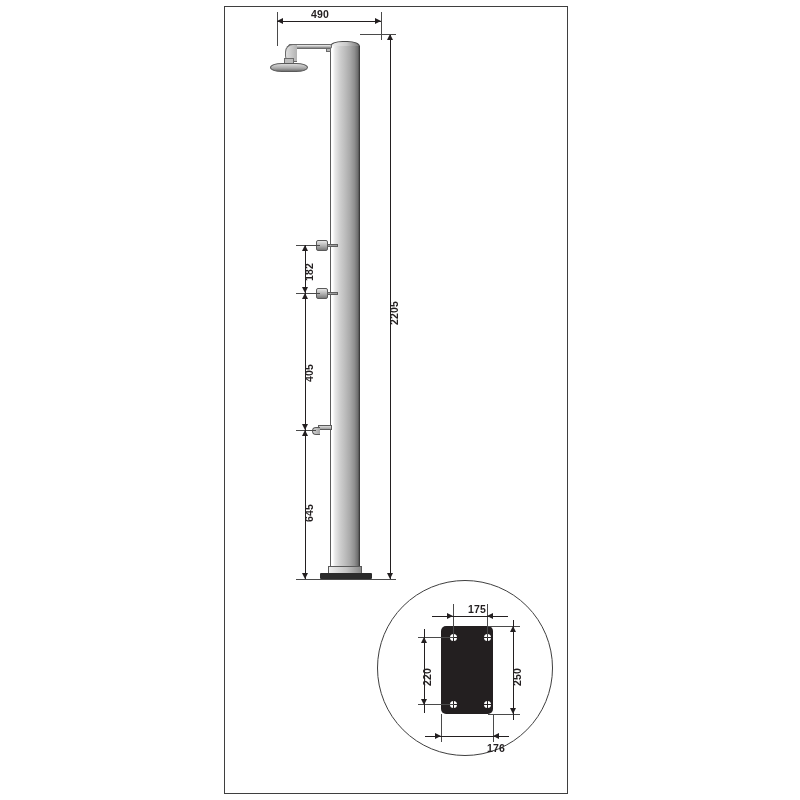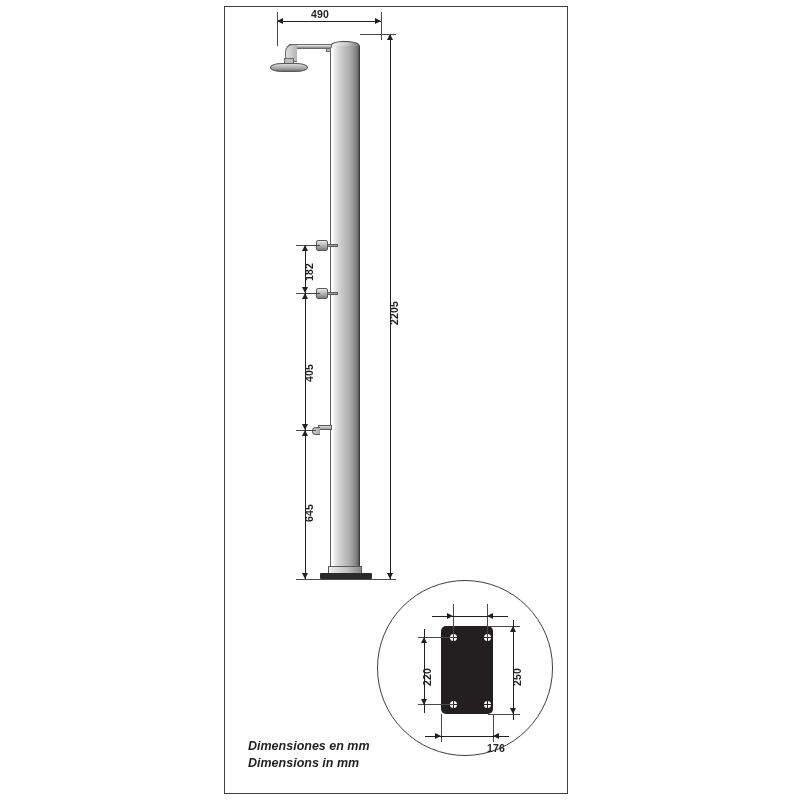--- a/index.html
+++ b/index.html
@@ -373,21 +373,21 @@
   <div class="plate-hole" style="left:450px; top:634px;"></div>
   <div class="plate-hole" style="left:484px; top:634px;"></div>
   <div class="plate-hole" style="left:450px; top:701px;"></div>
   <div class="plate-hole" style="left:484px; top:701px;"></div>
 
   <div class="vline thin-v" style="left:453px; top:604px; height:34px;"></div>
   <div class="vline thin-v" style="left:487px; top:604px; height:34px;"></div>
   <div class="hline" style="left:432px; top:616px; width:76px;"></div>
   <div class="arrow right" style="left:447px; top:613px;"></div>
   <div class="arrow left" style="left:487px; top:613px;"></div>
-  <div class="dim" style="left:468px; top:603px;margin-top:36px;">175</div>
+  <div class="dim" style="left:468px; top:603px;">175</div>
 
   <div class="vline thin-v" style="left:441px; top:714px; height:28px;"></div>
   <div class="vline thin-v" style="left:493px; top:714px; height:28px;"></div>
   <div class="hline" style="left:425px; top:736px; width:84px;"></div>
   <div class="arrow right" style="left:435px; top:733px;"></div>
   <div class="arrow left" style="left:493px; top:733px;"></div>
   <div class="dim" style="left:487px; top:742px;">176</div>
 
   <div class="hline thin-h" style="left:418px; top:637px; width:36px;"></div>
   <div class="hline thin-h" style="left:418px; top:704px; width:36px;"></div>
@@ -396,18 +396,14 @@
   <div class="arrow down" style="left:421px; top:699px;"></div>
   <div class="dim vert" style="left:421px; top:686px;">220</div>
 
   <div class="hline thin-h" style="left:488px; top:626px; width:32px;"></div>
   <div class="hline thin-h" style="left:488px; top:714px; width:32px;"></div>
   <div class="vline" style="left:513px; top:620px; height:100px;"></div>
   <div class="arrow up" style="left:510px; top:626px;"></div>
   <div class="arrow down" style="left:510px; top:708px;"></div>
   <div class="dim vert" style="left:511px; top:686px;">250</div>
 
-  <div class="caption">
-    <div>Dimensiones en mm</div>
-    <div>Dimensions in mm</div>
-  </div>
 
 </div>
 
 </body></html>

